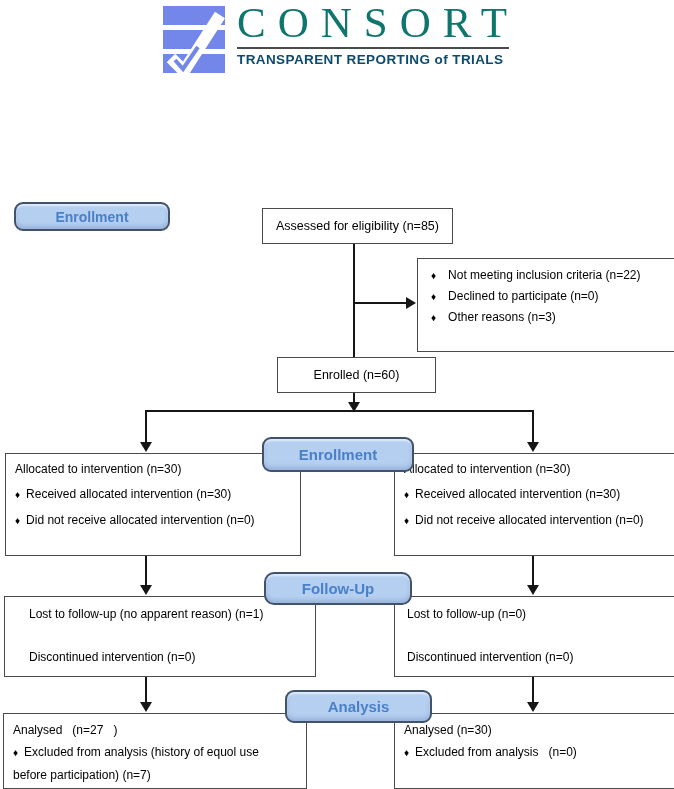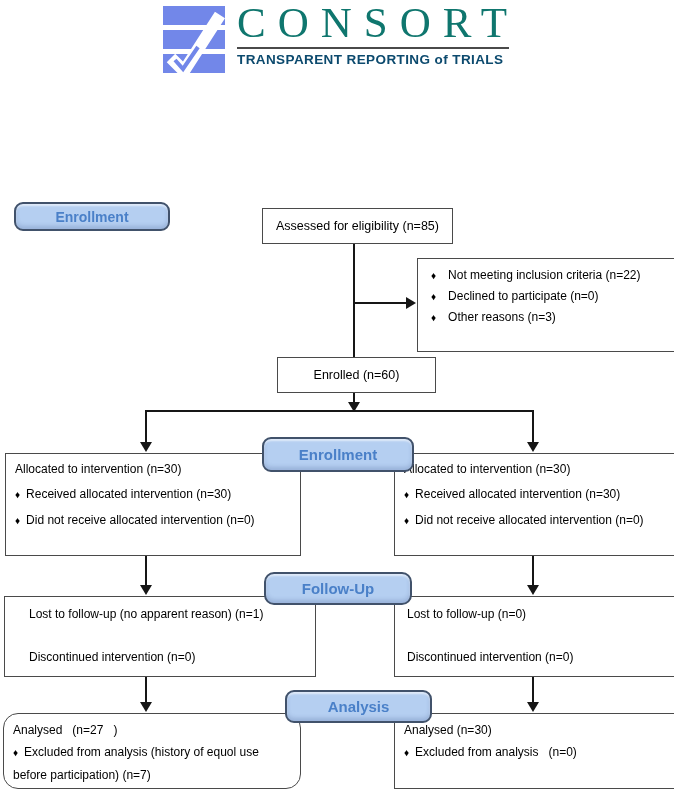--- a/index.html
+++ b/index.html
@@ -33,21 +33,21 @@
   
   .fbox{position:absolute;z-index:3;background:#ffffff;border:1px solid #4a4a4a;font-size:12px;color:#000;}
   .center-box{display:flex;align-items:center;justify-content:center;text-align:center;font-size:12.5px;}
   #box-assessed{left:262px;top:208px;width:189px;height:34px;}
   #box-excluded{left:417px;top:258px;width:248px;height:86px;padding:6px 6px 0 8px;}
   #box-enrolled{left:277px;top:357px;width:157px;height:34px;}
   #box-alloc-left{left:5px;top:453px;width:279px;height:94px;padding:7px 6px 0 9px;}
   #box-alloc-right{left:394px;top:453px;width:277px;height:94px;padding:7px 6px 0 9px;}
   #box-followup-left{left:4px;top:596px;width:280px;height:70px;padding:9px 6px 0 24px;}
   #box-followup-right{left:394px;top:596px;width:277px;height:70px;padding:9px 6px 0 12px;}
-  #box-analysis-left{left:3px;top:713px;width:281px;height:69px;padding:5px 6px 0 9px;border-radius:15px;}
+  #box-analysis-left{left:3px;top:713px;width:281px;height:69px;padding:5px 12px 0 9px;}
   #box-analysis-right{left:394px;top:713px;width:277px;height:69px;padding:5px 6px 0 9px;}
   .tline{line-height:16px;white-space:pre-wrap;}
   .excl .tline{line-height:21px;}
   .alloc .tline{line-height:16px;margin-bottom:9px;}
   .fup .tline2{margin-top:27px;}
   .ana .tline{line-height:22px;}
   .bm{font-size:10px;margin-right:6px;}
   .excl .bm{margin-left:5px;margin-right:12px;}
   
   .vline{position:absolute;width:2px;background:#161616;z-index:1;}

